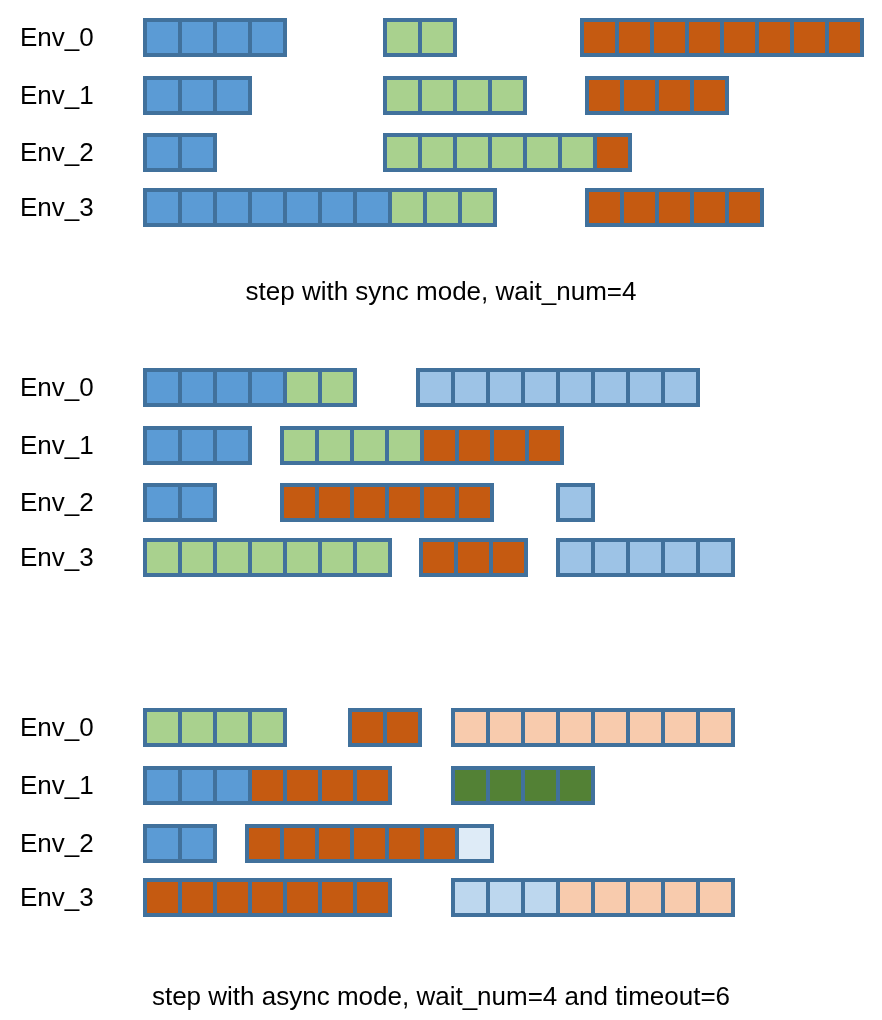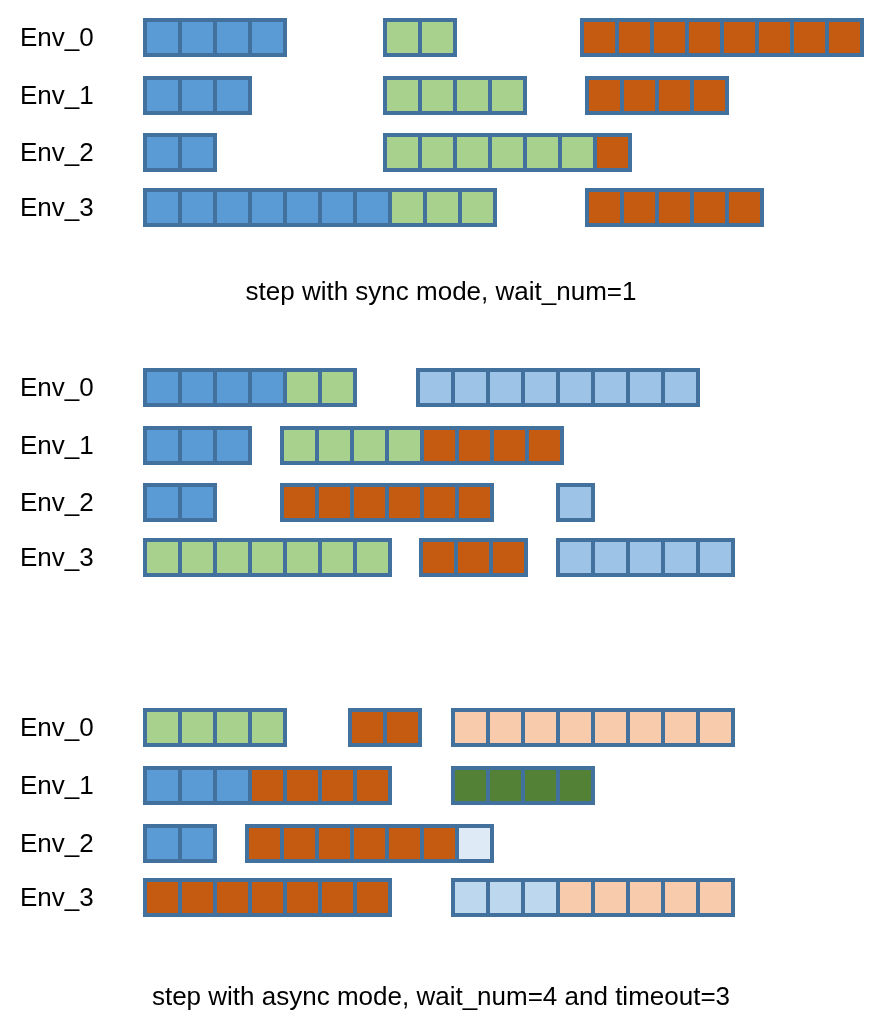--- a/index.html
+++ b/index.html
@@ -114,21 +114,21 @@
       <div class="step-cell" style="background: rgb(169, 209, 142);"></div>
       <div class="step-cell" style="background: rgb(169, 209, 142);"></div>
     </div>
     <div class="step-bar" style="left: 585px; top: 188px; background: rgb(65, 113, 156);">
       <div class="step-cell" style="background: rgb(197, 90, 17);"></div>
       <div class="step-cell" style="background: rgb(197, 90, 17);"></div>
       <div class="step-cell" style="background: rgb(197, 90, 17);"></div>
       <div class="step-cell" style="background: rgb(197, 90, 17);"></div>
       <div class="step-cell" style="background: rgb(197, 90, 17);"></div>
     </div>
-    <div class="panel-caption" style="top: 276px;">step with sync mode, wait_num=1</div>
+    <div class="panel-caption" style="top: 276px;">step with sync mode, wait_num=4</div>
     <div class="env-label" style="top: 368px;">Env_0</div>
     <div class="step-bar" style="left: 143px; top: 368px; background: rgb(65, 113, 156);">
       <div class="step-cell" style="background: rgb(91, 155, 213);"></div>
       <div class="step-cell" style="background: rgb(91, 155, 213);"></div>
       <div class="step-cell" style="background: rgb(91, 155, 213);"></div>
       <div class="step-cell" style="background: rgb(91, 155, 213);"></div>
       <div class="step-cell" style="background: rgb(169, 209, 142);"></div>
       <div class="step-cell" style="background: rgb(169, 209, 142);"></div>
     </div>
     <div class="step-bar" style="left: 416px; top: 368px; background: rgb(65, 113, 156);">
@@ -259,14 +259,14 @@
     <div class="step-bar" style="left: 451px; top: 878px; background: rgb(65, 113, 156);">
       <div class="step-cell" style="background: rgb(189, 215, 238);"></div>
       <div class="step-cell" style="background: rgb(189, 215, 238);"></div>
       <div class="step-cell" style="background: rgb(189, 215, 238);"></div>
       <div class="step-cell" style="background: rgb(248, 203, 173);"></div>
       <div class="step-cell" style="background: rgb(248, 203, 173);"></div>
       <div class="step-cell" style="background: rgb(248, 203, 173);"></div>
       <div class="step-cell" style="background: rgb(248, 203, 173);"></div>
       <div class="step-cell" style="background: rgb(248, 203, 173);"></div>
     </div>
-    <div class="panel-caption" style="top: 981px;">step with async mode, wait_num=4 and timeout=3</div>
+    <div class="panel-caption" style="top: 981px;">step with async mode, wait_num=4 and timeout=6</div>
   </div>
 
 </body></html>

